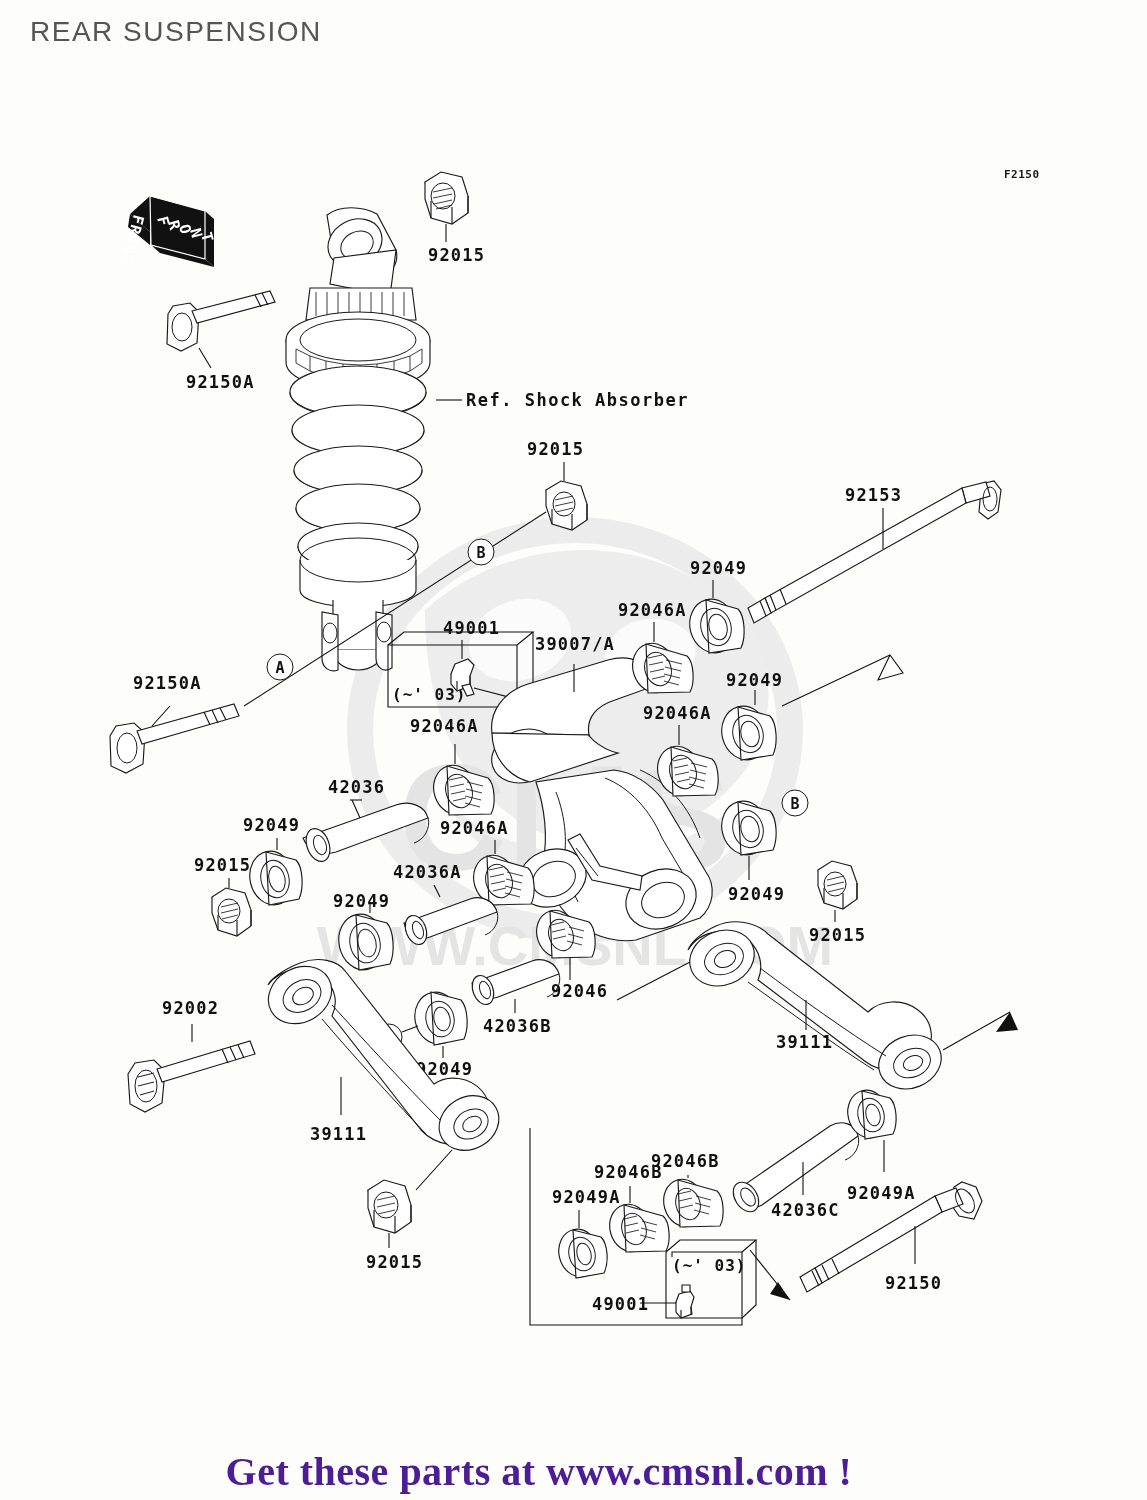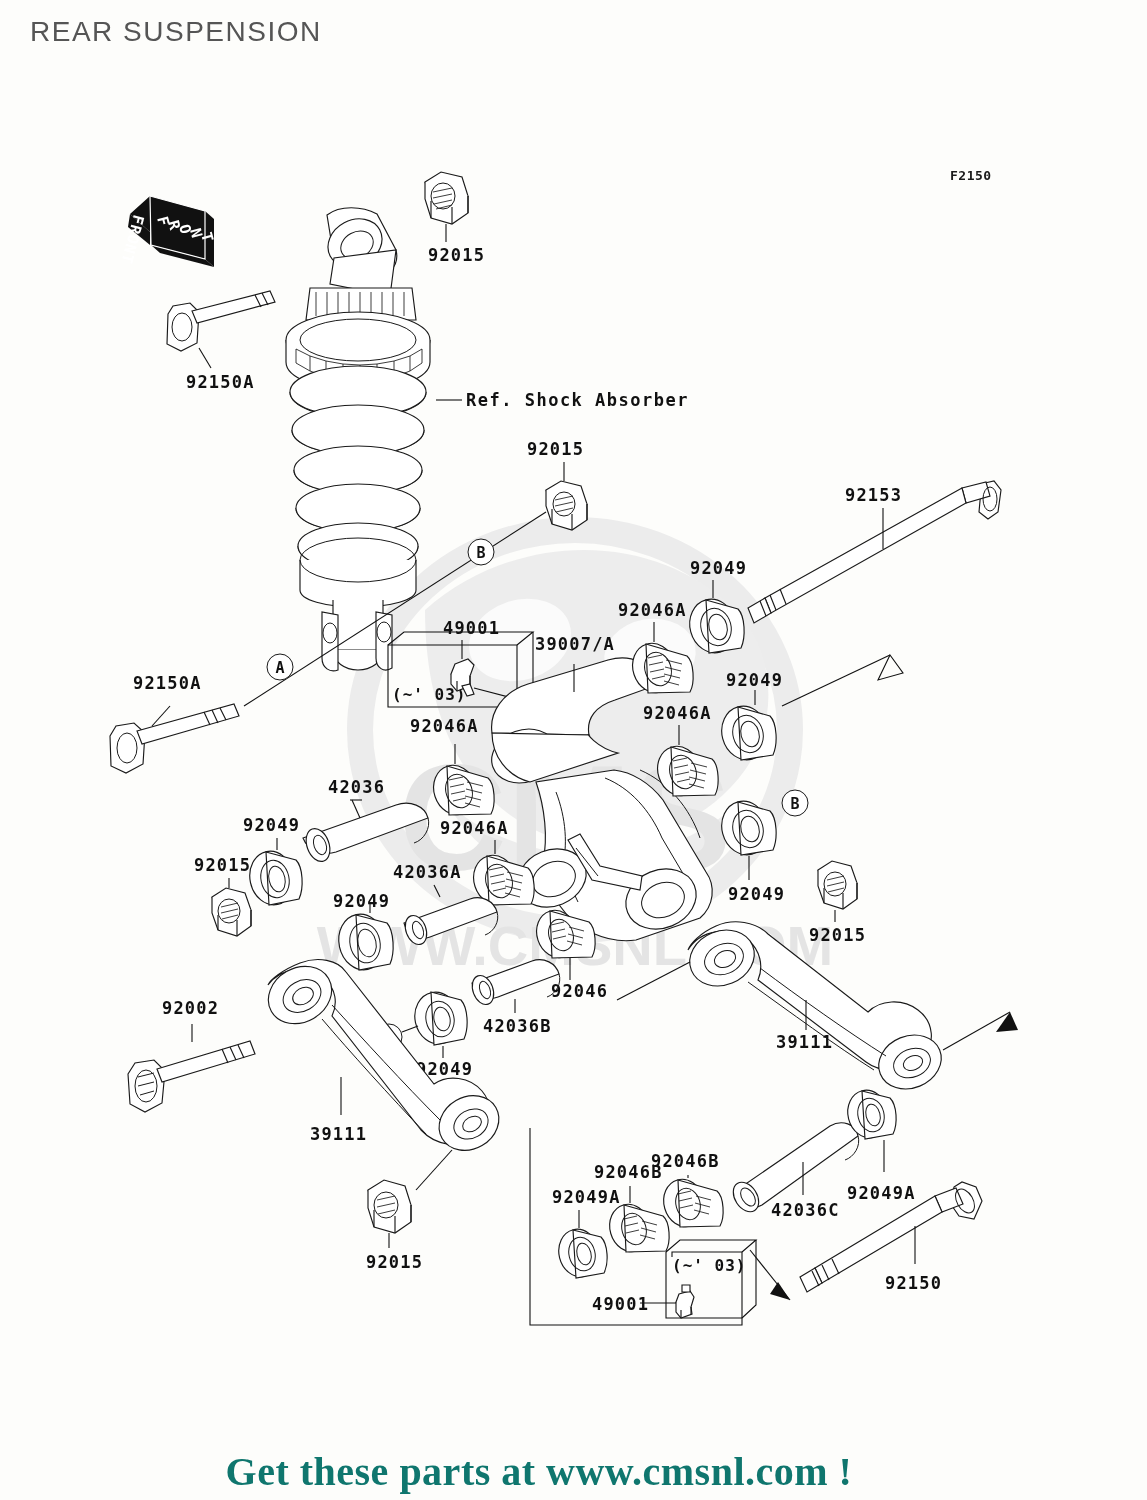--- a/index.html
+++ b/index.html
@@ -9,27 +9,27 @@
     font-family:"DejaVu Sans Mono","Liberation Mono",monospace;
     background:#fdfdfb;
   }
   #page-title{
     position:absolute;left:30px;top:16px;
     font-family:"Liberation Sans","DejaVu Sans",sans-serif;
     font-size:28px;letter-spacing:1.5px;color:#555;font-weight:400;
     white-space:nowrap;
   }
   #sheet-code{
-    position:absolute;left:950px;top:168px;
-    font-size:13px;font-weight:bold;color:#1a1a1a;letter-spacing:.5px;
+    position:absolute;left:1004px;top:168px;
+    font-size:11px;font-weight:bold;color:#1a1a1a;letter-spacing:.5px;
   }
   #footer{
     position:absolute;left:0;top:1448px;width:1078px;text-align:center;
     font-family:"Liberation Serif","DejaVu Serif",serif;
-    font-size:40px;font-weight:bold;color:#0f766e;letter-spacing:.5px;
+    font-size:40px;font-weight:bold;color:#4c1d95;letter-spacing:.5px;
     white-space:nowrap;
   }
   #diagram{position:absolute;left:0;top:0;width:1147px;height:1440px;}
   svg{display:block;}
   .lbl{
     font-family:"DejaVu Sans Mono","Liberation Mono",monospace;
     font-size:17px;font-weight:bold;fill:#111;letter-spacing:1.2px;
   }
   .lbl-sm{
     font-family:"DejaVu Sans Mono","Liberation Mono",monospace;

